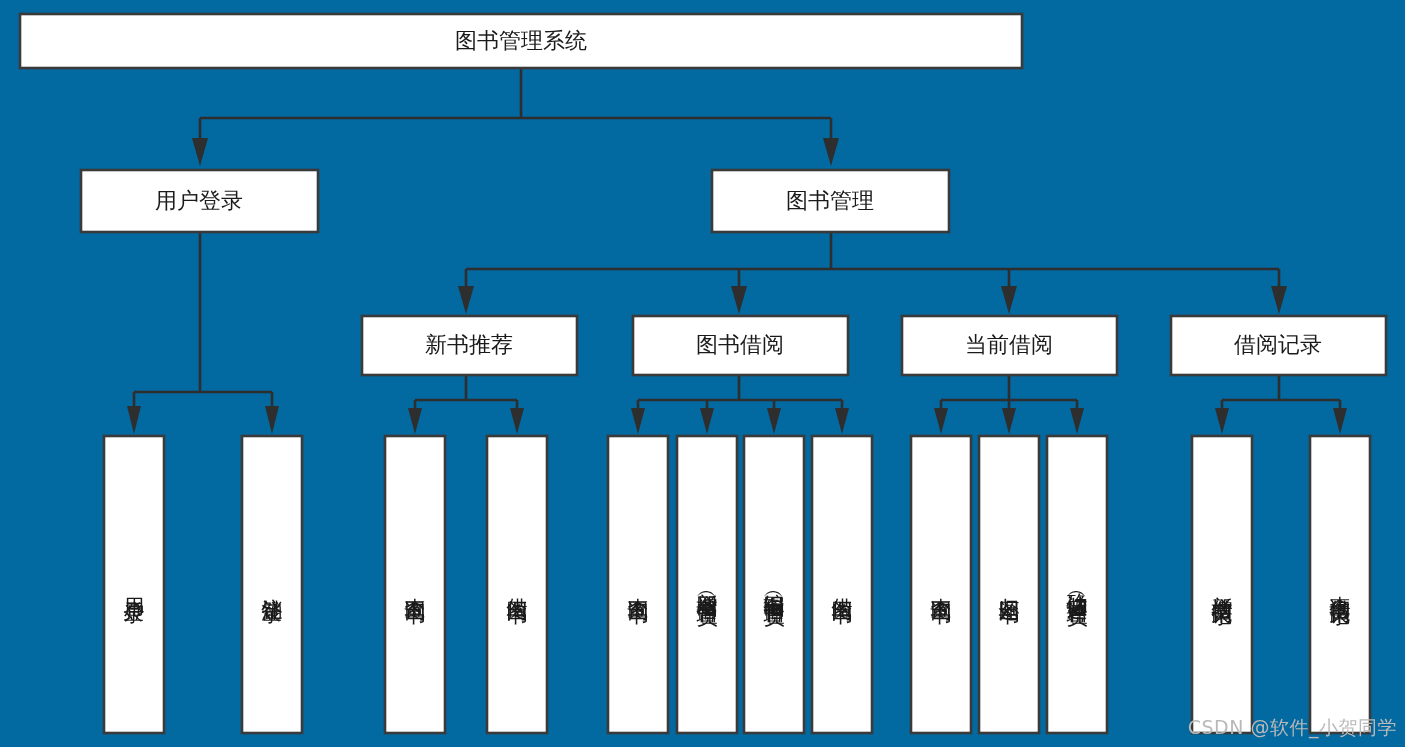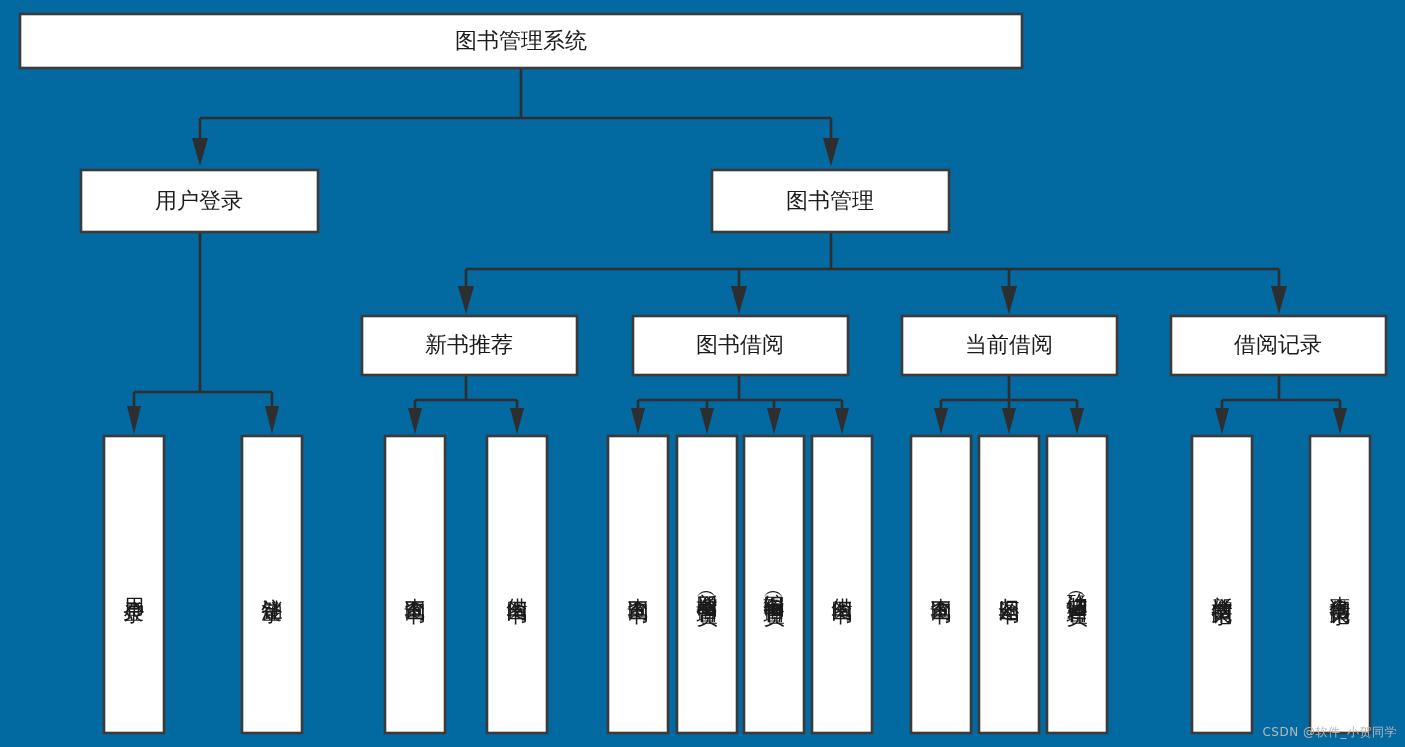--- a/index.html
+++ b/index.html
@@ -54,21 +54,21 @@
     text-orientation: upright;
     letter-spacing: 2px;
     dominant-baseline: central;
     text-anchor: middle;
   }
   .watermark {
     position: absolute;
     right: 8px;
     bottom: 6px;
     font-family: "DejaVu Sans", "Liberation Sans", sans-serif;
-    font-size: 12px;
+    font-size: 19px;
     color: #b9b9b9;
     letter-spacing: 0.5px;
     white-space: nowrap;
     pointer-events: none;
   }
 </style>
 </head>
 <body>
 
 <div id="diagram-root">

